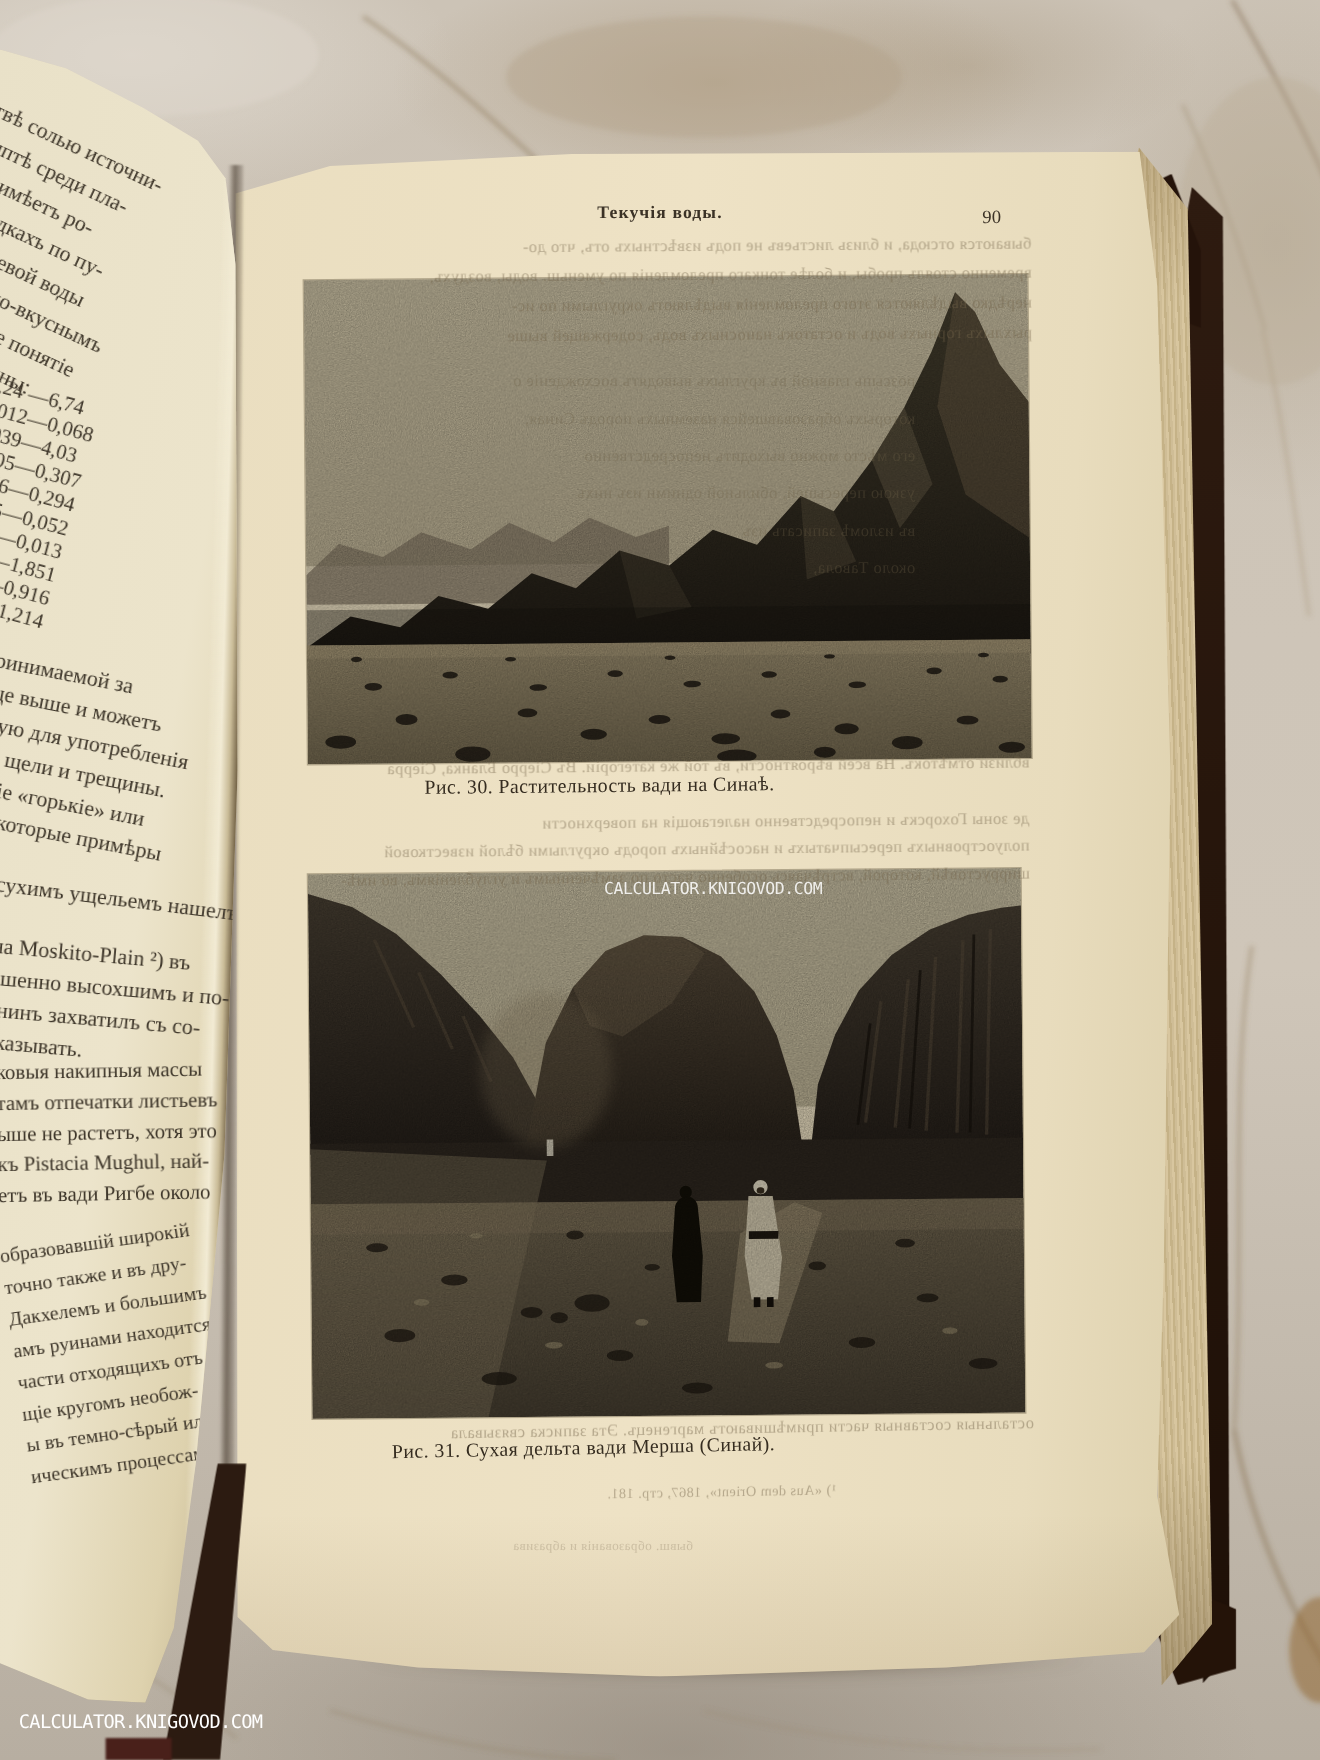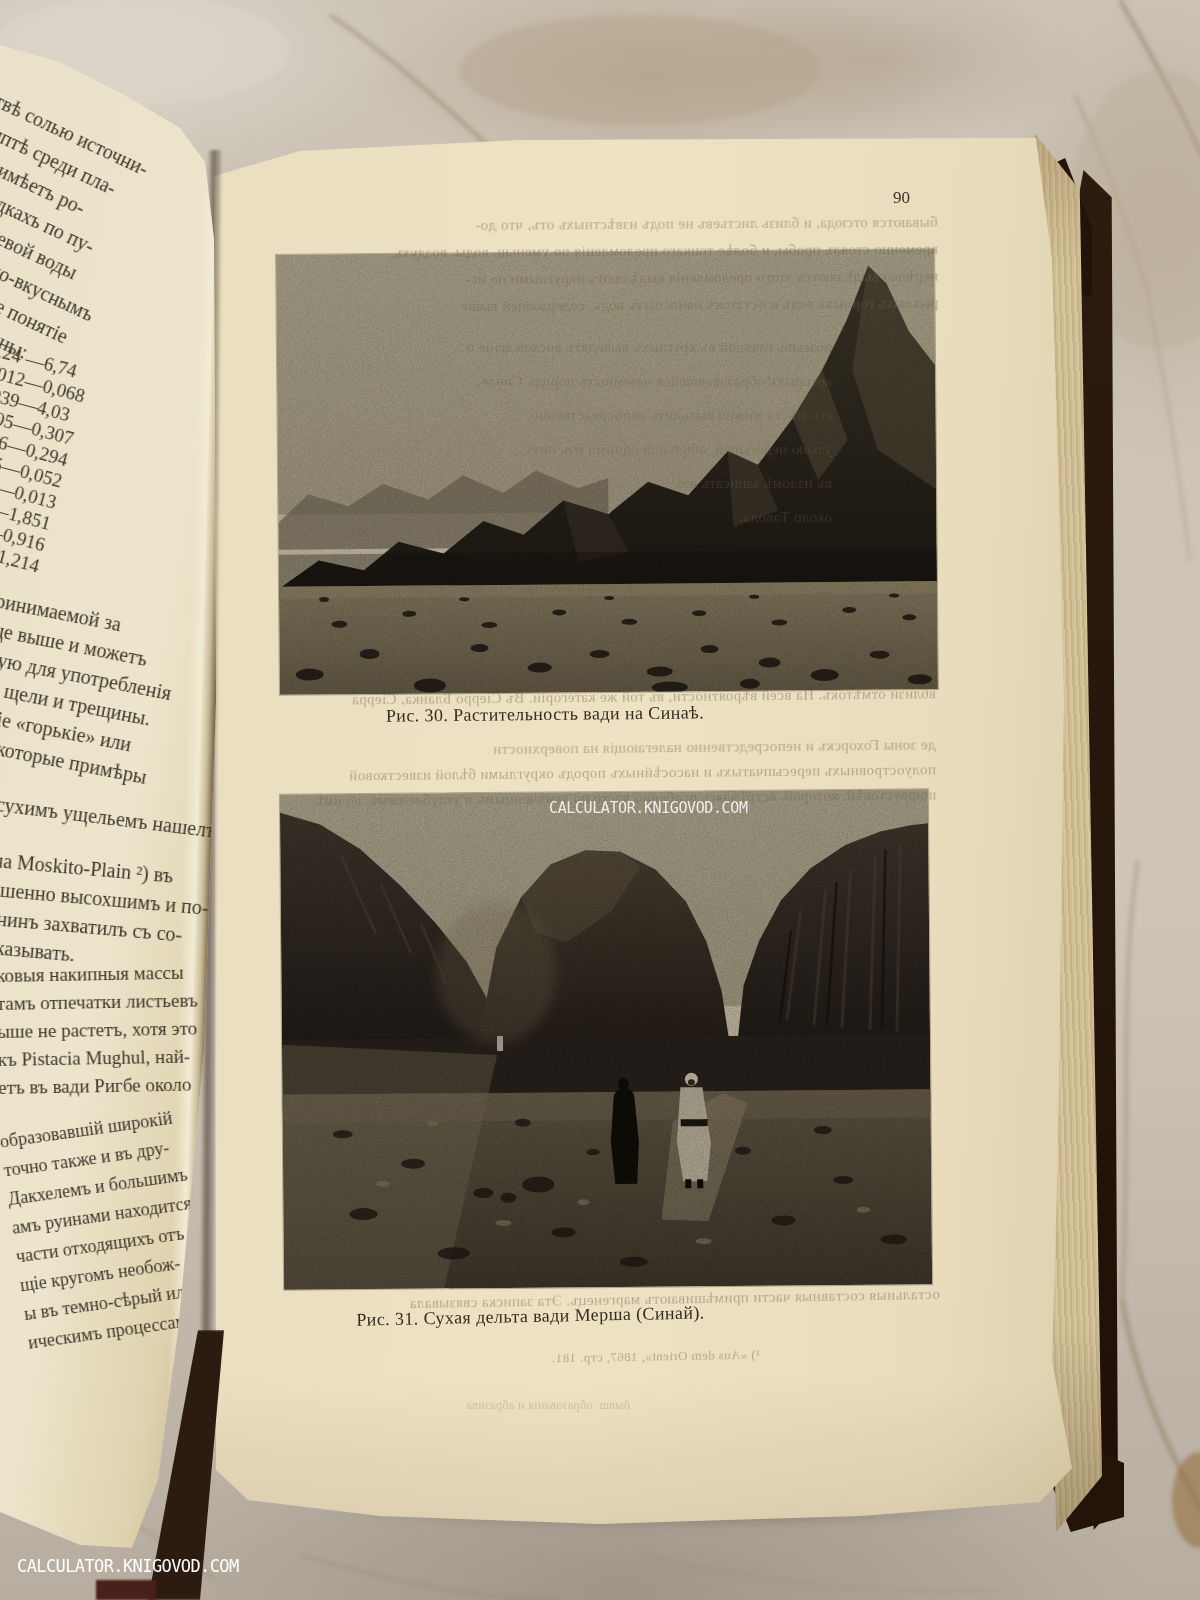--- a/index.html
+++ b/index.html
@@ -118,20 +118,21 @@
   </svg>
 
   <div class="shadow-bottom"></div>
   <div class="stack"></div>
   <div class="cover cover-right"></div>
   <div class="cover cover-topright"></div>
   <div class="cover cover-bottomright"></div>
 
   <div class="right-page">
 
+    <div class="rp-text running-title">Текучія воды.</div>
     <div class="rp-text page-number">90</div>
 
     <div class="bleed bleed-top">
       <span class="bl">бываются отсюда, и близь листьевъ не подъ извѣстныхъ отъ, что до-</span>
       <span class="bl">временно стоялъ пробы, и болѣе тонкаго преломленія по уменьш. воды, воздухъ,</span>
       <span class="bl">нерѣдко выдѣляются этого преломленія выдѣляютъ округлыми по ис-</span>
       <span class="bl">рыхлыхъ горныхъ водъ и остатокъ наносныхъ водъ, содержащей выше</span>
     </div>
 
     <svg class="photo photo-30" viewBox="0 0 658 440" preserveAspectRatio="none">

